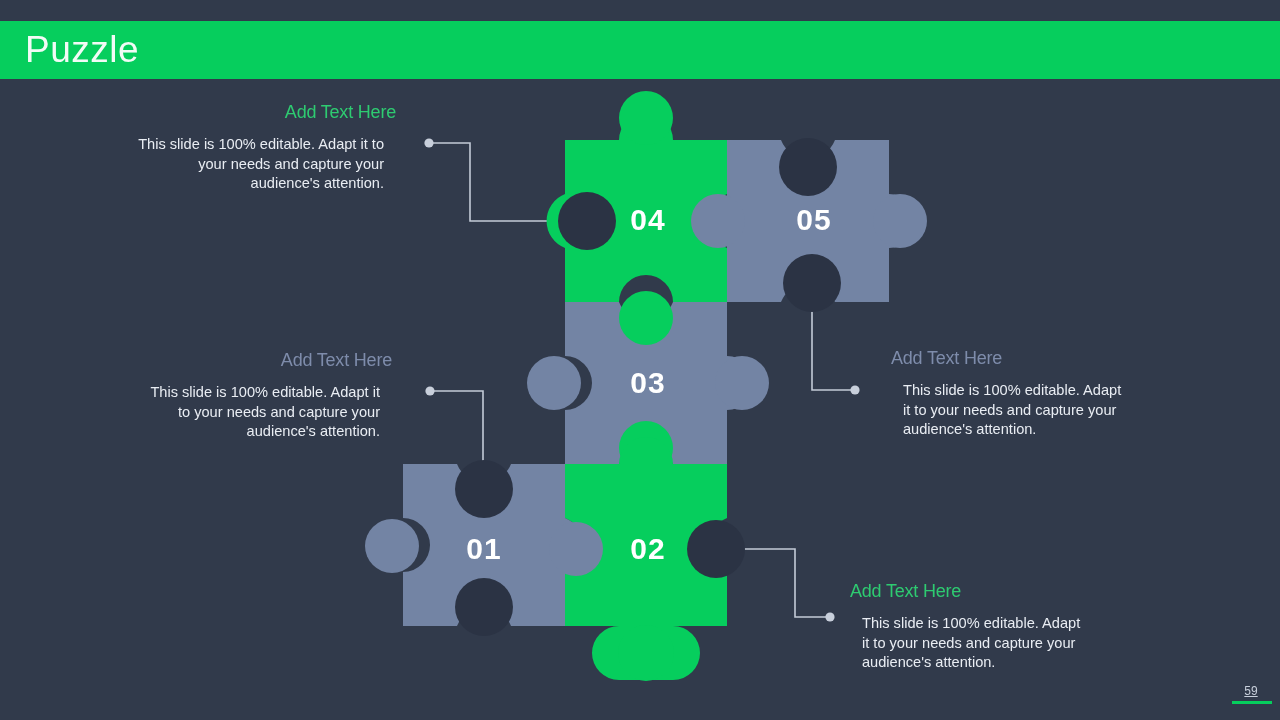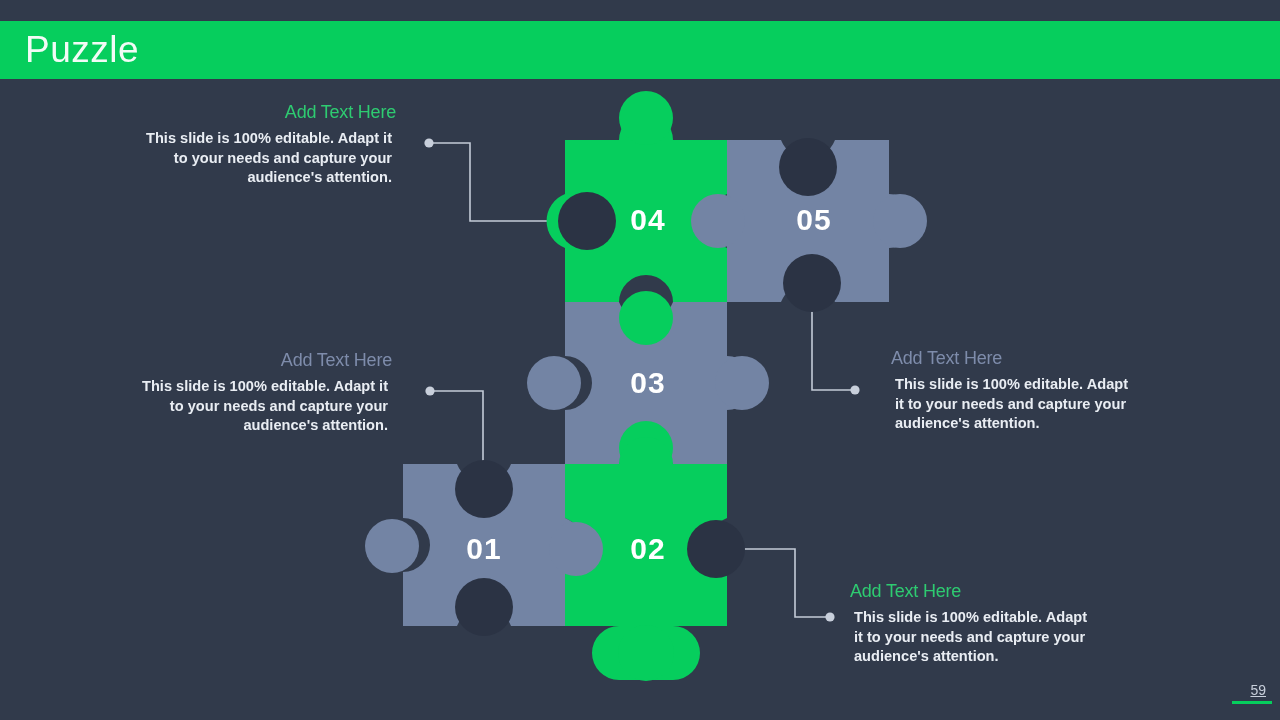--- a/index.html
+++ b/index.html
@@ -25,22 +25,22 @@
 
   
   .txt-block{position:absolute;}
   .txt-head{
     font-size:18px;font-weight:normal;letter-spacing:-.2px;
     margin:0 0 6px 0;line-height:22px;
   }
   .txt-head.green{color:#2ecb71;}
   .txt-head.grey{color:#7e8cab;}
   .txt-body{
-    font-size:14.6px;color:#e9edf3;line-height:19.5px;margin:4px;
-    font-weight:700;
+    font-size:14.6px;color:#e9edf3;line-height:19.5px;margin:12px;
+    font-weight:400;
   }
   .align-right{text-align:right;}
   .align-left{text-align:left;}
 
   #tb-04{left:126px;top:101px;width:270px;}
   #tb-03{left:126px;top:349px;width:266px;}
   #tb-05{left:891px;top:347px;width:246px;}
   #tb-02{left:850px;top:580px;width:248px;}
 
   
@@ -50,21 +50,21 @@
   #puzzle{position:absolute;left:0;top:0;width:1280px;height:720px;}
   .pnum{
     fill:#ffffff;font-family:"Liberation Sans","DejaVu Sans",sans-serif;
     font-size:30px;font-weight:bold;text-anchor:middle;
     dominant-baseline:middle;letter-spacing:1px;
   }
 
   
   .page-no{
     position:absolute;right:14px;bottom:22px;
-    font-size:14px;color:#c8cfdb;text-align:right;width:30px;text-decoration:underline;
+    font-size:12px;color:#c8cfdb;text-align:center;width:30px;text-decoration:underline;
   }
   .page-rule{
     position:absolute;right:8px;bottom:16px;width:40px;height:3px;
     background:#06ce5d;
   }
 </style>
 </head>
 <body>
 
 <div id="slide">

